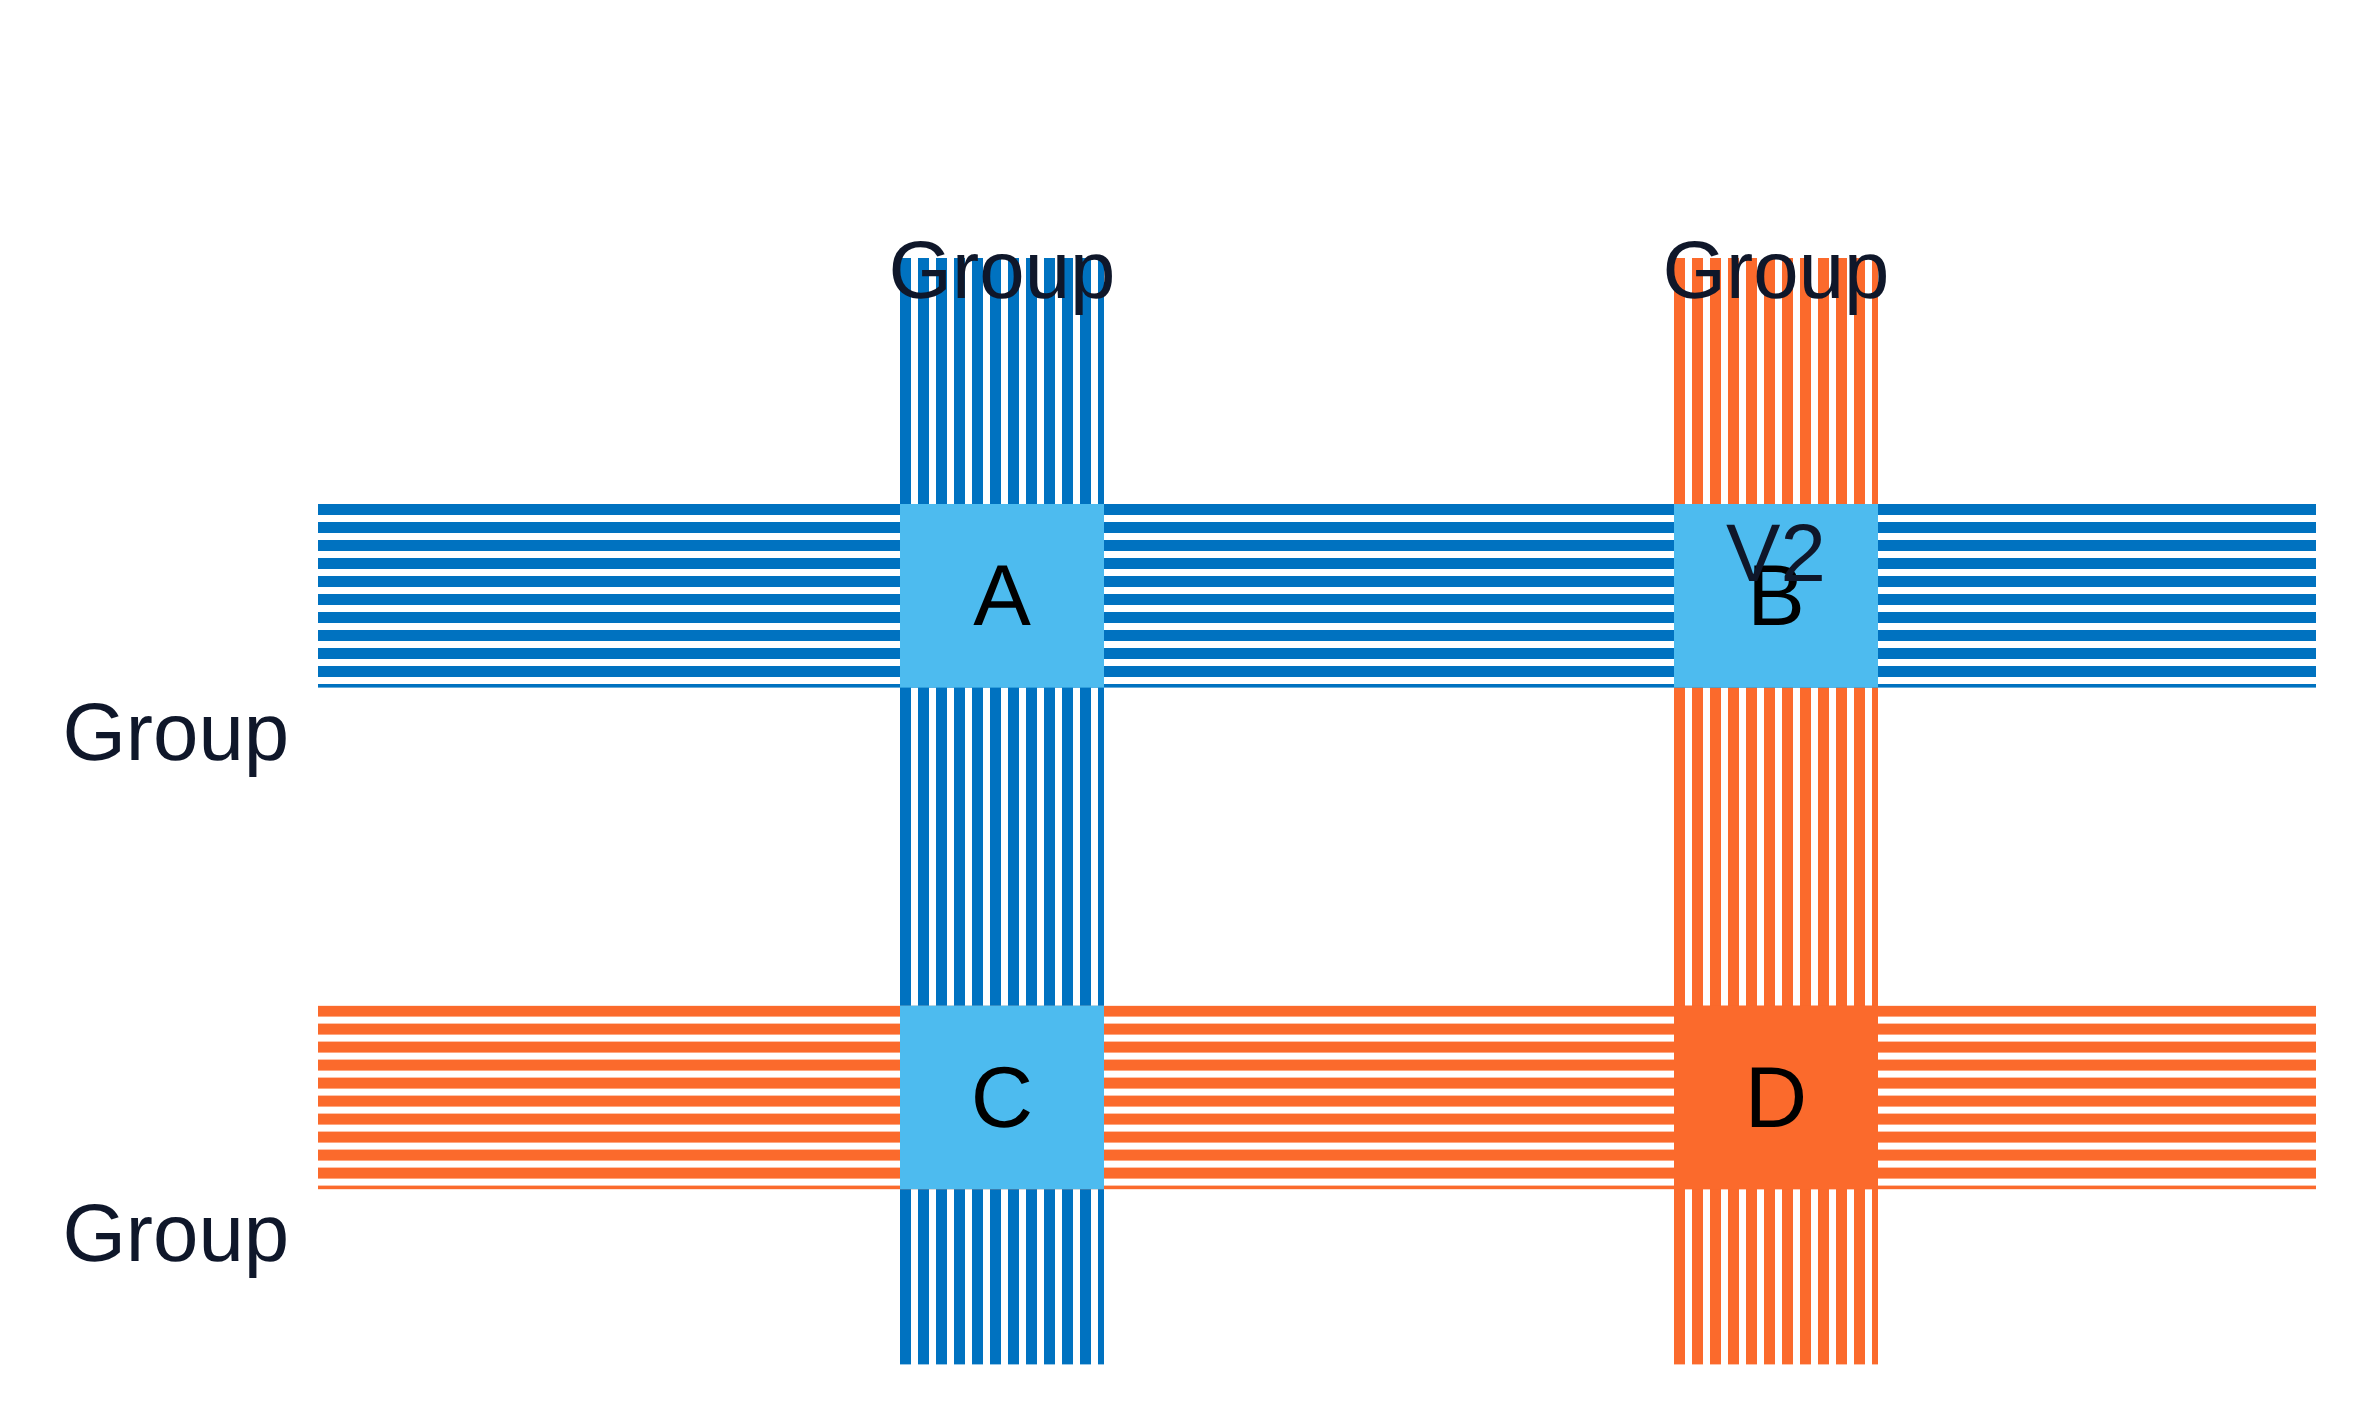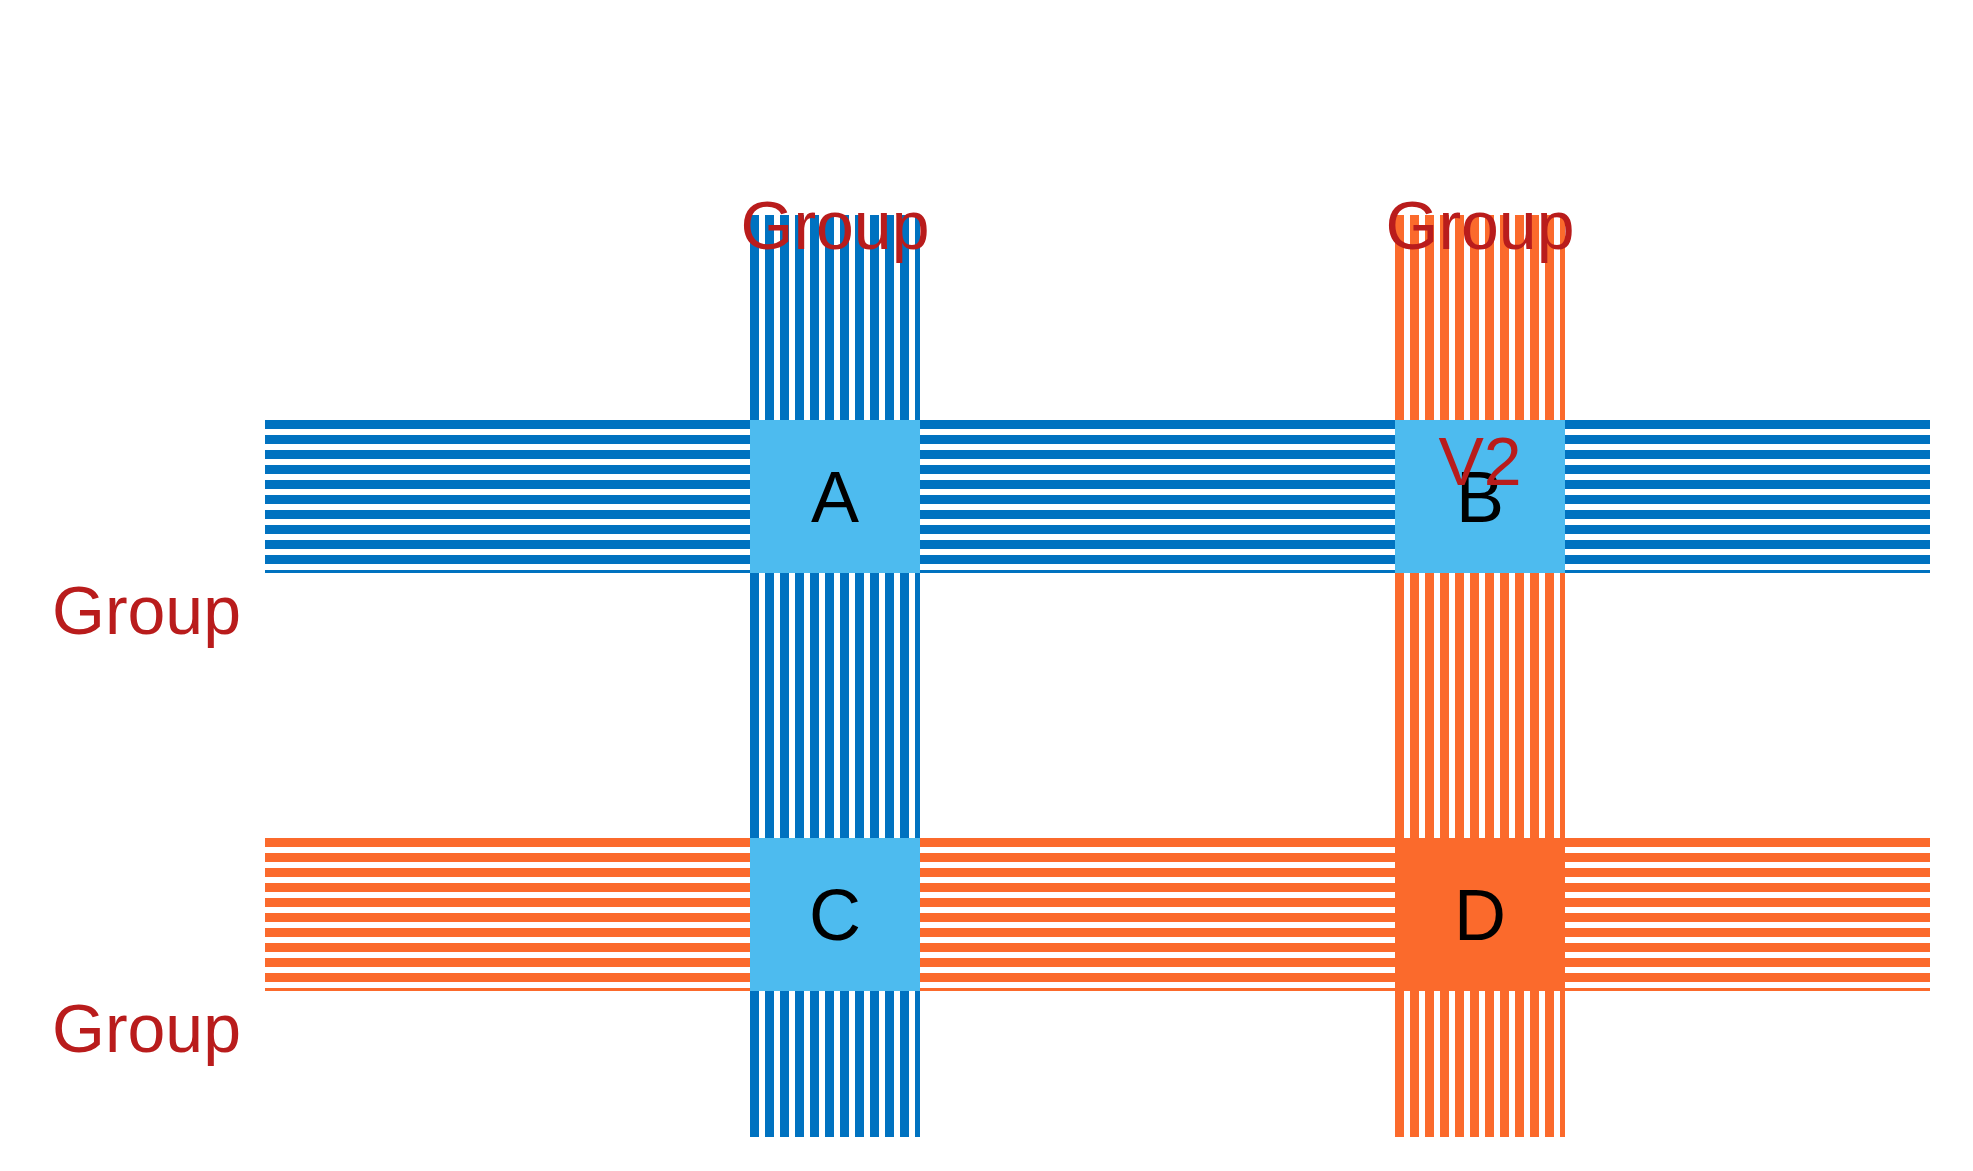--- a/index.html
+++ b/index.html
@@ -12,21 +12,21 @@
     width: 1973px;
     height: 1171px;
     background: #ffffff;
     overflow: hidden;
     font-family: "Liberation Sans", sans-serif;
   }
 
   
   .label {
     position: absolute;
-    color: #b91c1c;
+    color: #0f172a;
     font-size: 68px;
     line-height: 1.16;
     font-weight: 400;
     white-space: pre;
     letter-spacing: 0px;
   }
   .label.center { text-align: center; }
   .label.left   { text-align: left; }
 
   

